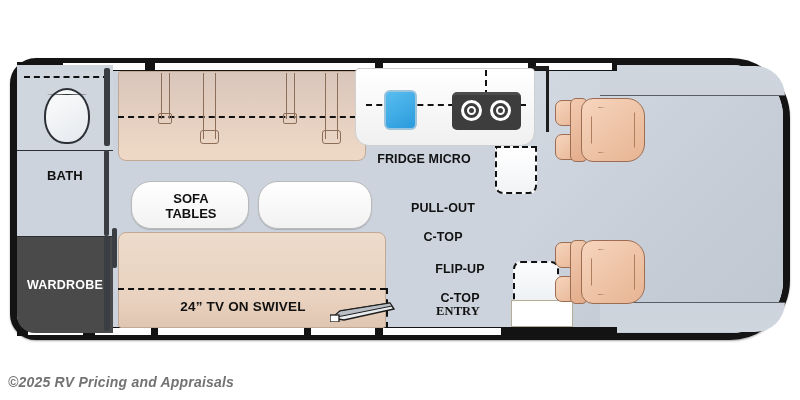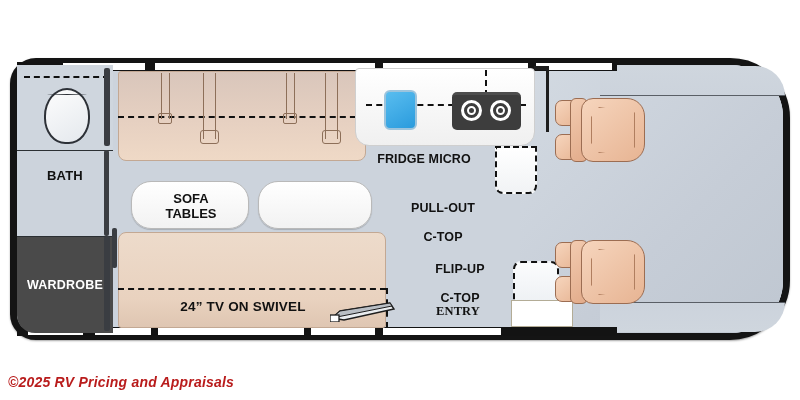--- a/index.html
+++ b/index.html
@@ -211,21 +211,21 @@
   .seat .back3{
     position:absolute;left:15px;top:0px;width:16px;height:62px;
     background:linear-gradient(140deg,#f2cbb0,#e2ab8a);
     border:1.5px solid #9c6d52;border-radius:6px;
   }
 
   
   .watermark{
     left:8px;top:374px;
     font-size:14px;font-weight:700;font-style:italic;
-    color:#b91c1c;letter-spacing:.2px;
+    color:#737373;letter-spacing:.2px;
   }
 </style>
 </head>
 <body>
 
 <div id="stage">
 
   <div class="abs shell"></div>
   <div class="abs shell-inner"></div>
   <div class="abs cab-floor"></div>

